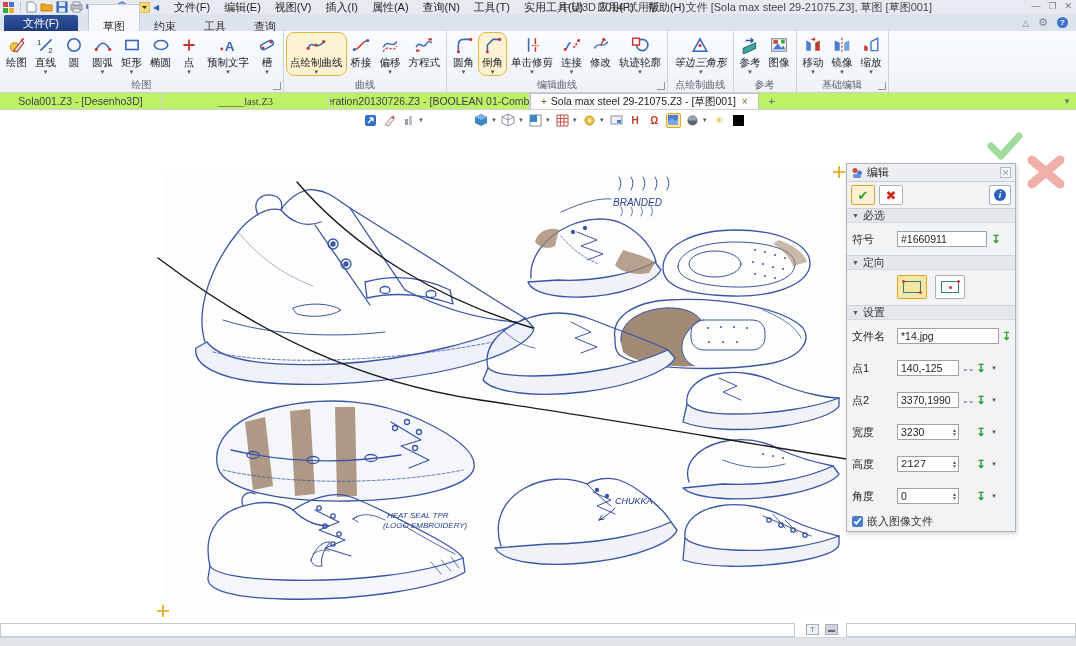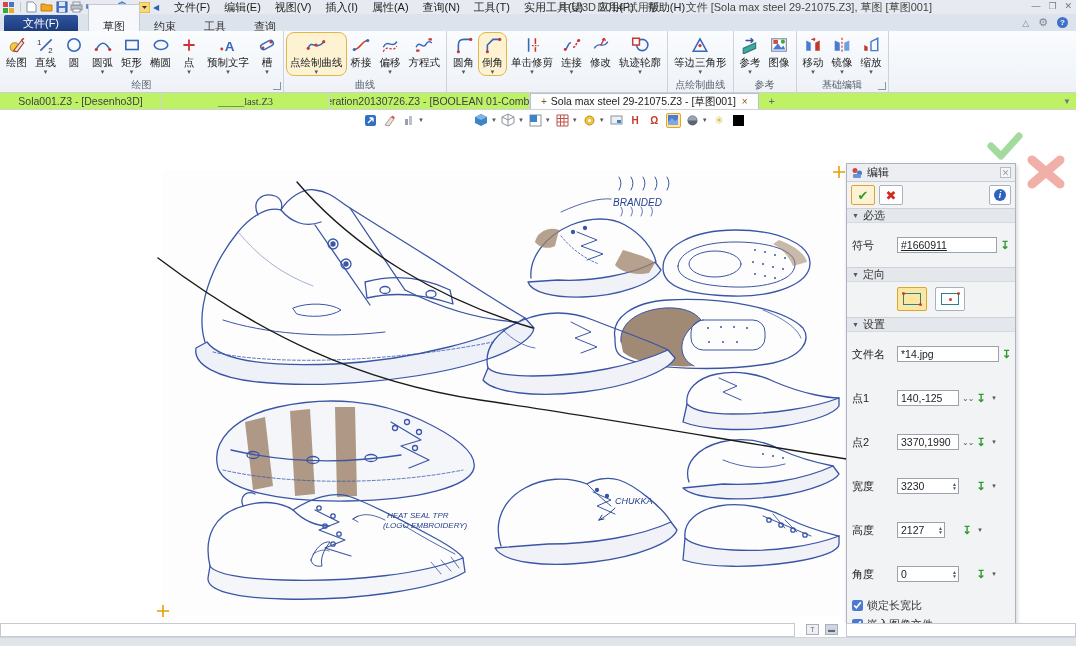--- a/index.html
+++ b/index.html
@@ -80,21 +80,21 @@
     background:#fff; border:1px solid #aab1bb; border-radius:2px; font-size:13px; }
   .pabtn.ok { border:1px solid #e0a22c; background:#fdf3d3; color:#2f9e2f; }
   .pabtn.cancel { color:#d22a1f; }
   .info-btn { margin-left:auto; width:22px; height:20px; display:flex; align-items:center; justify-content:center;
     background:#fff; border:1px solid #aab1bb; border-radius:2px; }
   .info-dot { width:12px; height:12px; border-radius:50%; background:#2f62c0; color:#fff; font-size:9px; font-style:italic;
     display:flex; align-items:center; justify-content:center; font-weight:bold; }
   .psec { height:15px; background:#e4e7eb; border-top:1px solid #cdd2d9; border-bottom:1px solid #d6dade;
     display:flex; align-items:center; padding:0 5px; color:#333; }
   .psec .tri { font-size:7px; color:#556; margin-right:4px; }
-  .prow { display:flex; align-items:center; padding:14px 5px; gap:3px; }
+  .prow { display:flex; align-items:center; padding:8px 5px; gap:3px; }
   .plabel { width:42px; flex:0 0 auto; color:#222; }
   .pinput { height:16px; border:1px solid #9aa2ac; background:#fff; font-size:10.5px; padding:0 3px;
     font-family:"Liberation Sans",sans-serif; color:#222; }
   .grp-ic { color:#2f9e2f; font-weight:bold; font-size:11px; width:12px; text-align:center; }
   .dchev { color:#556; font-size:8px; width:10px; text-align:center; letter-spacing:-1px; }
   .ddar { color:#556; font-size:7px; width:8px; text-align:center; }
   .spin { display:flex; flex-direction:column; width:9px; margin-left:-12px; z-index:2; }
   .spin span { font-size:5px; line-height:4px; color:#556; text-align:center; }
   .orient-row { display:flex; justify-content:center; gap:8px; padding:5px 0 6px 0; }
   .obtn { width:30px; height:24px; background:#fff; border:1px solid #a9b0ba; border-radius:2px;
@@ -427,24 +427,25 @@
         <span class="bic">
             <svg width="18" height="18" viewBox="0 0 16 16">
               <circle cx="10" cy="8" r="5" fill="none" stroke="#3866b8" stroke-width="1.4"></circle>
               <rect x="1.5" y="2" width="6" height="6" fill="#fff" stroke="#c33" stroke-width="1.3"></rect>
             </svg>
           </span>
         <span class="blb">轨迹轮廓</span>
           <span class="car">▾</span>
       </div>
     </div>
+    <div class="rfooter"><span>编辑曲线</span><span class="gexp"></span></div>
   </div>
 
   <div class="rgroup">
-    <div class="rbuttons" style="justify-content:center;">
+    <div class="rbuttons" style="justify-content:center;font-style:italic;">
       <div class="rbtn">
         <span class="bic">
             <svg width="18" height="18" viewBox="0 0 16 16">
               <path d="M8 2.5 L14 13.5 H2 Z" fill="none" stroke="#3866b8" stroke-width="1.4"></path>
               <circle cx="8" cy="8.5" r="1.4" fill="#c33"></circle>
             </svg>
           </span>
         <span class="blb">等边三角形</span>
           <span class="car">▾</span>
       </div>
@@ -798,21 +799,21 @@
           <span class="info-dot">i</span>
         </div>
     </div>
 
     <div class="psec">
         <span class="tri">▼</span>
         <span>必选</span>
       </div>
     <div class="prow">
       <span class="plabel">符号</span>
-      <input class="pinput" style="width: 100px; text-decoration: underline;" value="#1660911">
+      <input class="pinput" style="width: 90px;" value="#1660911">
       <span class="grp-ic">↧</span>
     </div>
 
     <div class="psec">
         <span class="tri">▼</span>
         <span>定向</span>
       </div>
     <div class="orient-row">
       <div class="obtn sel">
         <span class="orect">
@@ -857,44 +858,40 @@
       <span class="spin">
           <span>▲</span>
           <span>▼</span>
         </span>
       <span class="dchev"></span>
       <span class="grp-ic">↧</span>
       <span class="ddar">▾</span>
     </div>
     <div class="prow">
       <span class="plabel">高度</span>
-      <input class="pinput" style="width: 48px;" value="2127">
+      <input class="pinput" style="width: 62px; font-family: Liberation Mono, monospace;" value="2127">
       <span class="spin">
           <span>▲</span>
           <span>▼</span>
         </span>
       <span class="dchev"></span>
       <span class="grp-ic">↧</span>
       <span class="ddar">▾</span>
     </div>
     <div class="prow">
       <span class="plabel">角度</span>
       <input class="pinput" style="width: 62px;" value="0">
       <span class="spin">
           <span>▲</span>
           <span>▼</span>
         </span>
       <span class="dchev"></span>
       <span class="grp-ic">↧</span>
       <span class="ddar">▾</span>
     </div>
-    <div class="chkrow">
-      <input type="checkbox" checked="" style="">
-      <span>锁定长宽比</span>
-    </div>
     <div class="chkrow" style="">
       <input type="checkbox" checked="" style="">
       <span>嵌入图像文件</span>
     </div>
   </div>
 </div>
 
 <div id="promptbar" class="abs"></div>
 <div id="status-icons">
   <span class="sic">T</span>

